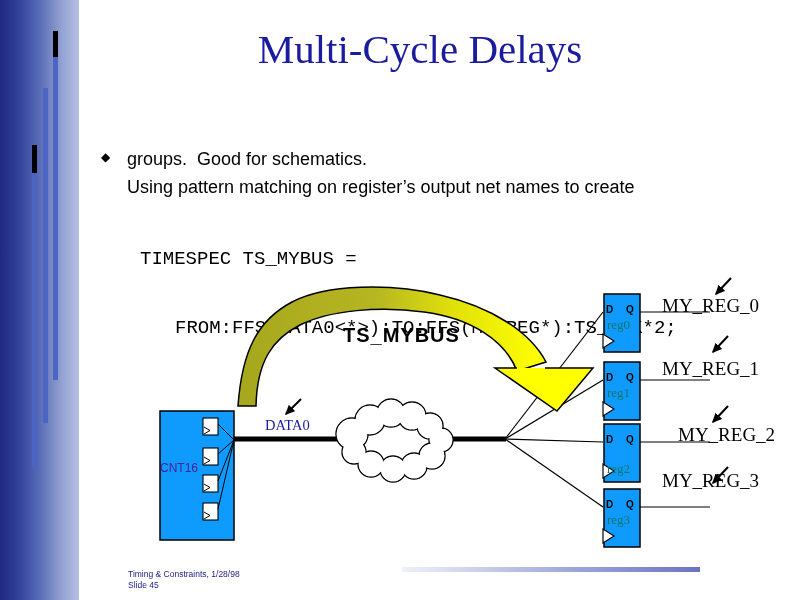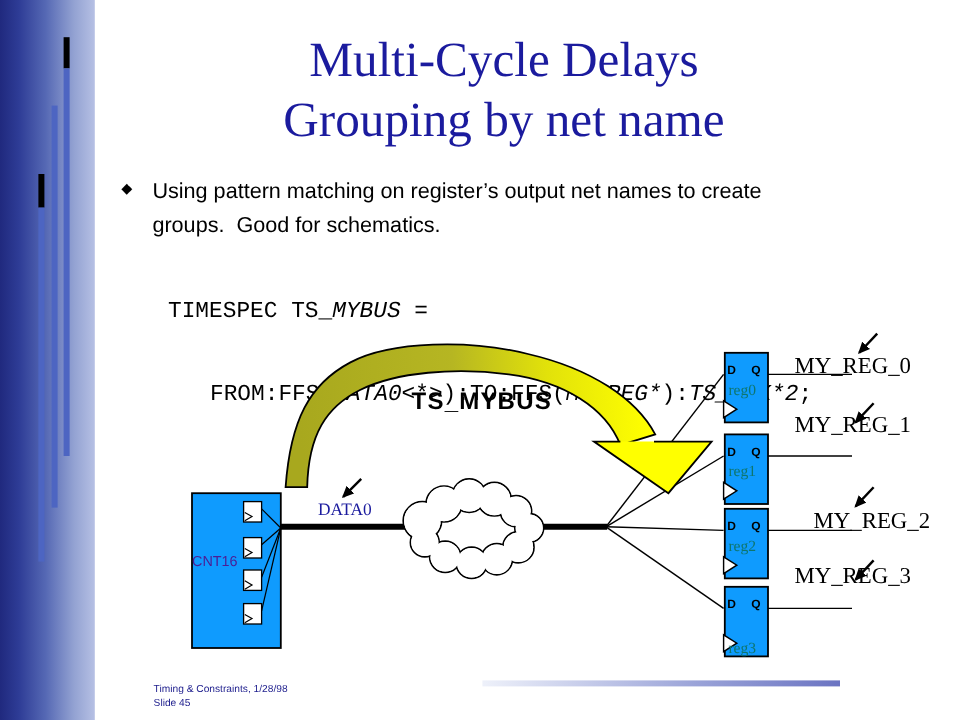--- a/index.html
+++ b/index.html
@@ -21,21 +21,21 @@
   .bullet-marker{position:absolute;left:101px;top:150px;font-size:12px;color:#000;}
   .bullet-block{position:absolute;left:127px;top:145px;width:620px;
     font-size:18px;line-height:28px;color:#000;}
   .bullet-line{white-space:pre-wrap;}
 
   
   .code-block{position:absolute;left:140px;top:202px;color:#000;
     font-family:"Liberation Mono","DejaVu Sans Mono",monospace;font-size:19px;line-height:23px;
     white-space:pre;}
   .code-line2{margin-left:35px;}
-  .it{font-style:italic;}
+  .it{}
 
   
   .flow-label{position:absolute;left:343px;top:324px;font-size:20px;font-weight:bold;
     letter-spacing:1px;color:#000;}
   .data0-label{position:absolute;left:265px;top:417px;font-size:14.5px;
     font-family:"Liberation Serif",serif;color:#1b1b9e;}
   .cnt16-label{position:absolute;left:160px;top:461px;font-size:12px;color:#4c1d95;}
   .reg-d,.reg-q{position:absolute;font-size:10px;font-weight:bold;color:#000;}
   .reg-name{position:absolute;left:607px;font-size:13px;color:#0f766e;
     font-family:Liberation Serif, serif;}
@@ -58,27 +58,26 @@
   <div class="sidebar">
     <div class="vtick" style="left:53px;top:31px;height:26px;"></div>
     <div class="vbar" style="left:53px;top:57px;height:323px;"></div>
     <div class="vbar" style="left:43px;top:88px;height:335px;"></div>
     <div class="vtick" style="left:32px;top:145px;height:28px;"></div>
     <div class="vbar" style="left:32px;top:173px;height:295px;"></div>
   </div>
 
   <div class="title-block">
     <div>Multi-Cycle Delays</div>
-    <div>Grouping by net name</div>
   </div>
 
   <div class="bullet-marker">◆</div>
   <div class="bullet-block">
+    <div class="bullet-line">groups.  Good for schematics.</div>
     <div class="bullet-line">Using pattern matching on register’s output net names to create</div>
-    <div class="bullet-line">groups.  Good for schematics.</div>
   </div>
 
   <div class="code-block">
     <div><span>TIMESPEC TS_</span><span class="it">MYBUS</span><span> =</span></div>
     <div class="code-line2"><span>FROM:FFS(</span><span class="it">DATA0</span><span>&lt;*&gt;):TO:FFS(</span><span class="it">MY_REG*</span><span>):</span><span class="it">TS_CLK*2</span><span>;</span></div>
   </div>
 
   <svg class="diagram" width="800" height="600" viewBox="0 0 800 600">
     <defs>
       <linearGradient id="bandGrad" gradientUnits="userSpaceOnUse" x1="250" y1="360" x2="540" y2="340">
@@ -202,30 +201,30 @@
   <div class="cnt16-label">CNT16</div>
 
   <div class="reg-d" style="left:606px;top:304px;">D</div>
   <div class="reg-q" style="left:626px;top:304px;">Q</div>
   <div class="reg-name" style="top:317px;">reg0</div>
   <div class="net-label" style="top:295px;">MY_REG_0</div>
 
   <div class="reg-d" style="left:606px;top:372px;">D</div>
   <div class="reg-q" style="left:626px;top:372px;">Q</div>
   <div class="reg-name" style="top:385px;">reg1</div>
-  <div class="net-label" style="top:344px;">MY_REG_1</div>
+  <div class="net-label" style="top:358px;">MY_REG_1</div>
 
   <div class="reg-d" style="left:606px;top:434px;">D</div>
   <div class="reg-q" style="left:626px;top:434px;">Q</div>
-  <div class="reg-name" style="top:447px;">reg2</div>
+  <div class="reg-name" style="top:461px;">reg2</div>
   <div class="net-label" style="top:424px;margin-left:16px;">MY_REG_2</div>
 
   <div class="reg-d" style="left:606px;top:499px;">D</div>
   <div class="reg-q" style="left:626px;top:499px;">Q</div>
-  <div class="reg-name" style="top:512px;margin-top:20px;">reg3</div>
+  <div class="reg-name" style="top:512px;">reg3</div>
   <div class="net-label" style="top:470px;">MY_REG_3</div>
 
   <div class="footer-bar"></div>
   <div class="footer-text">
     <div>Timing &amp; Constraints, 1/28/98</div>
     <div>Slide 45</div>
   </div>
 
 </div>
 

